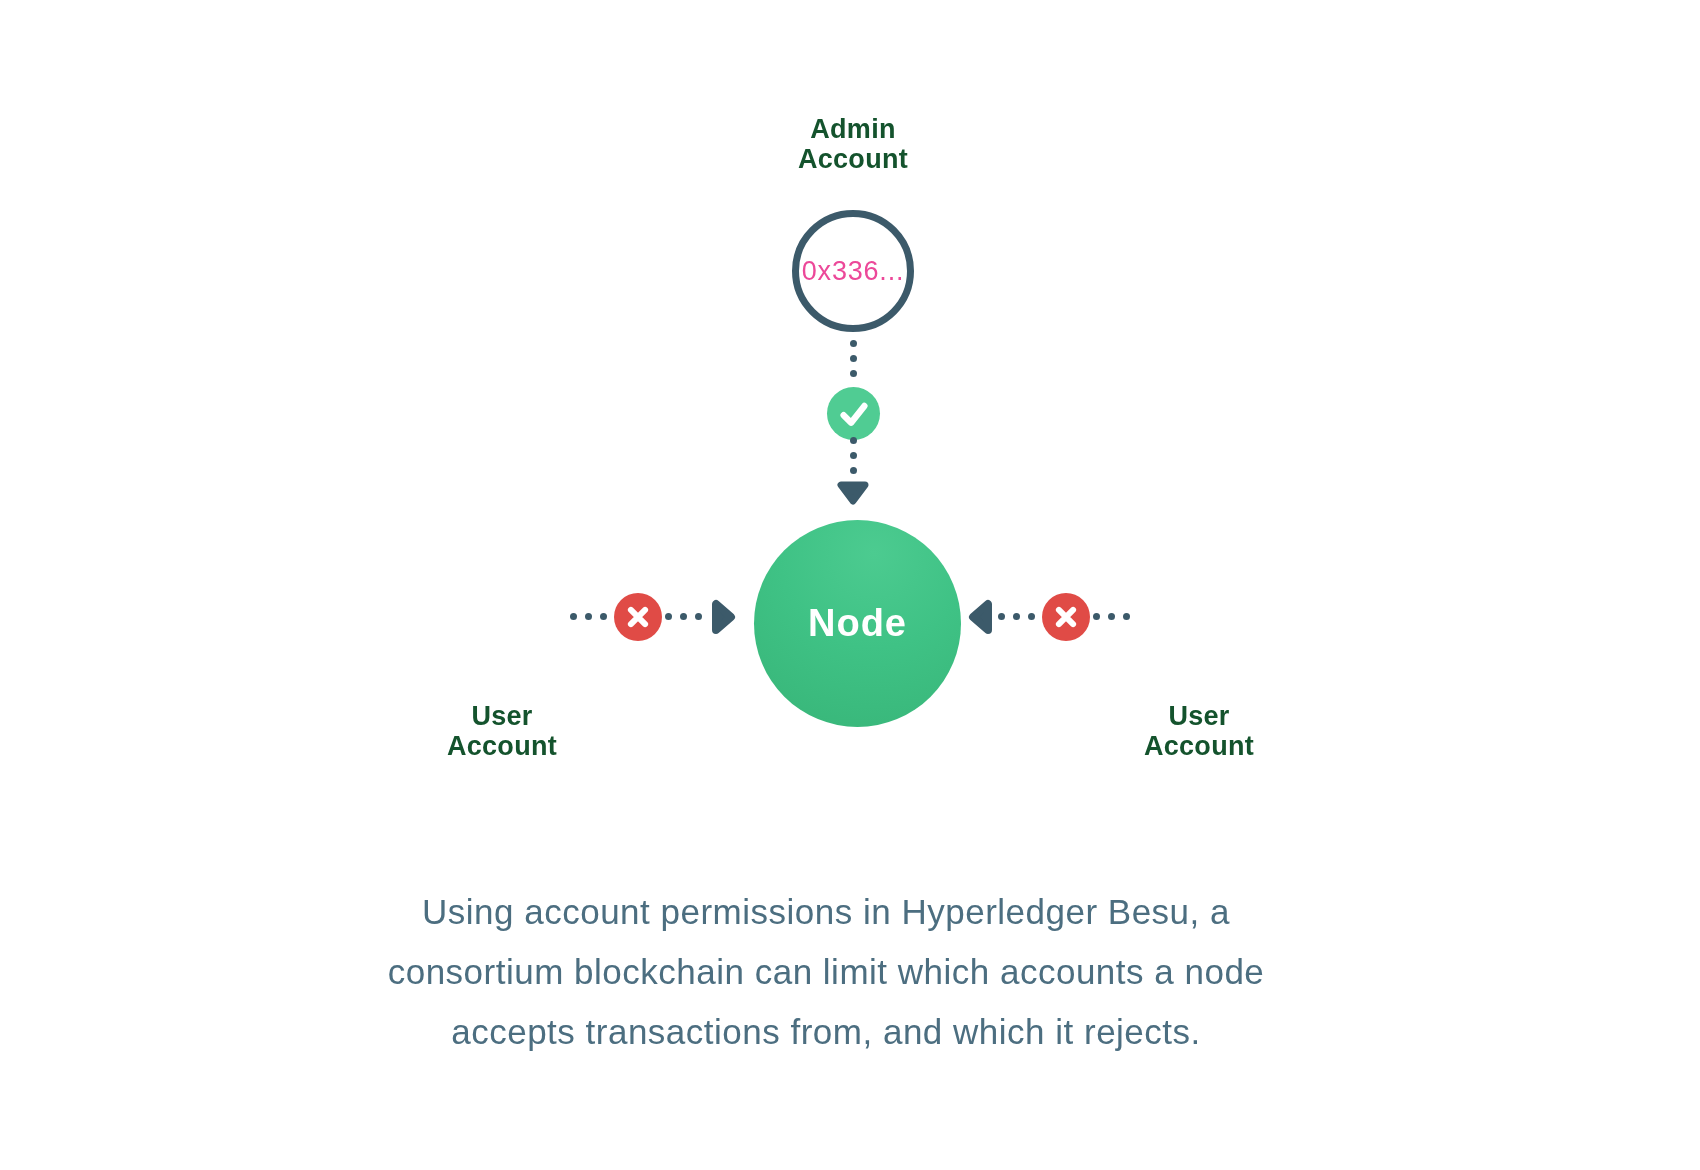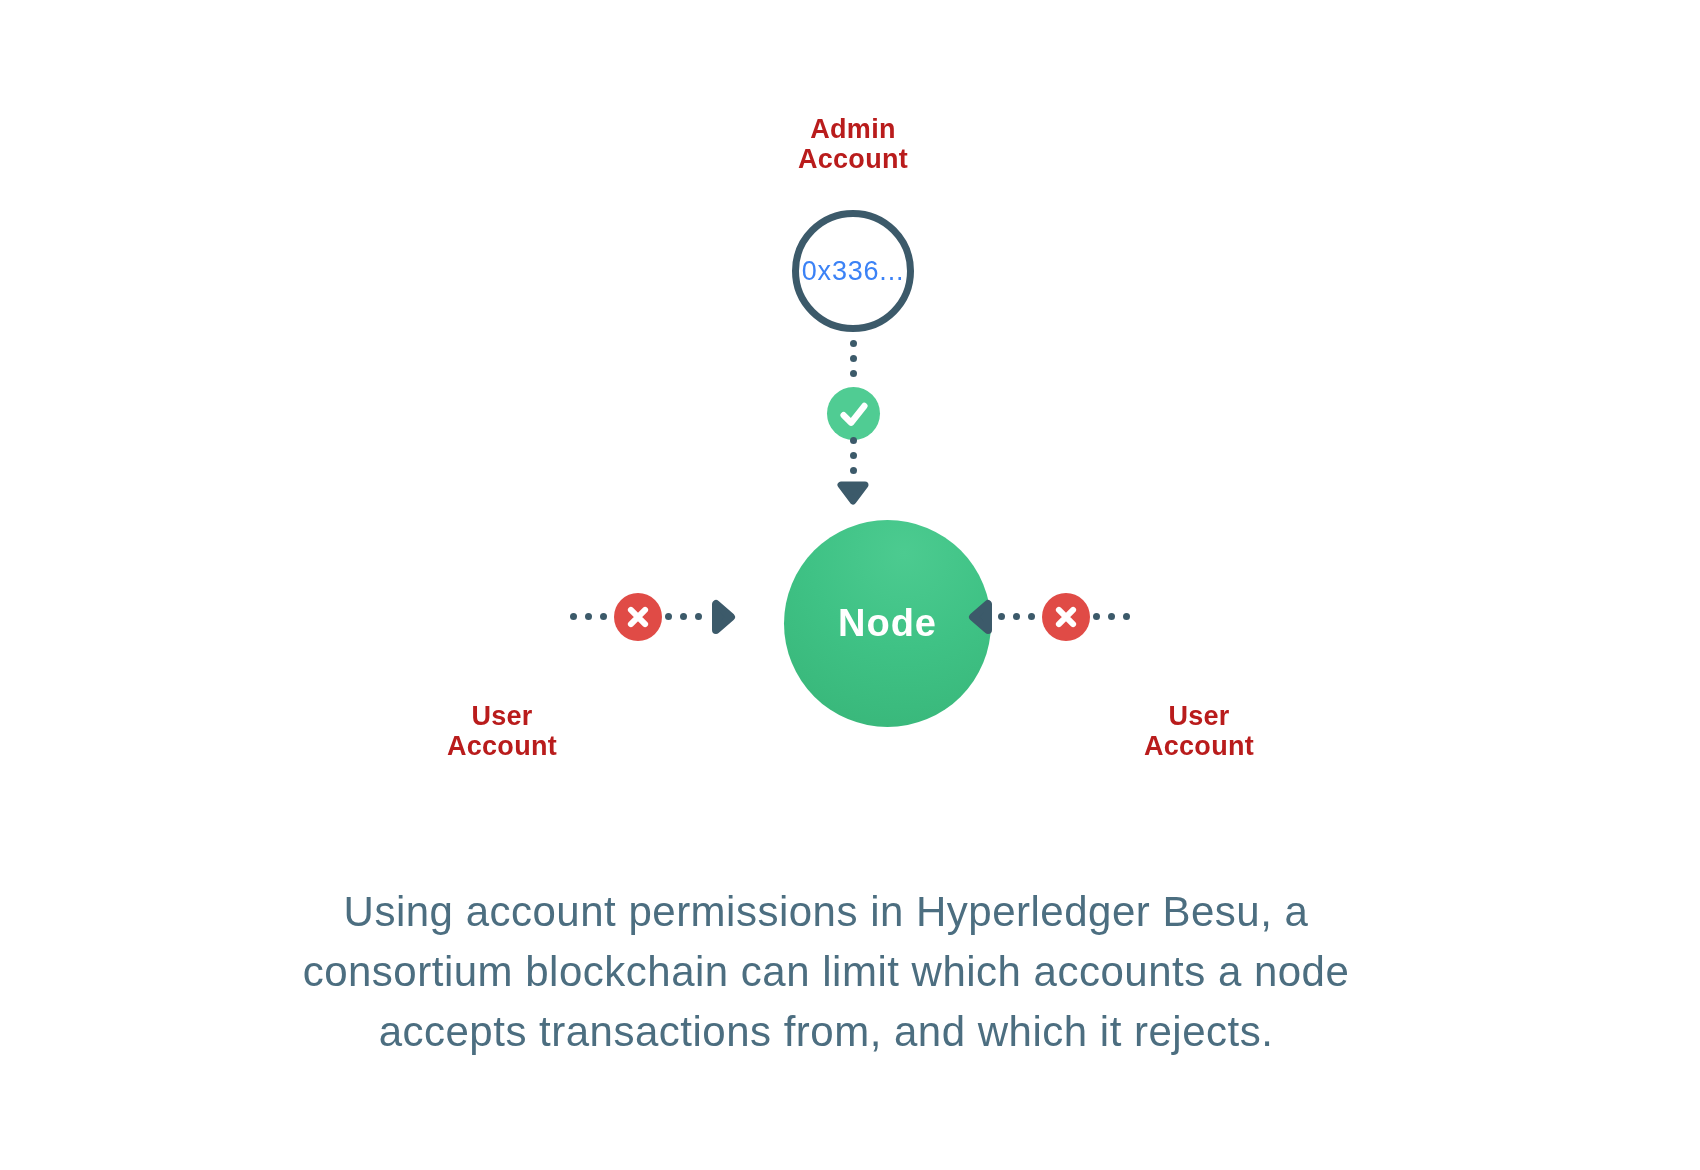--- a/index.html
+++ b/index.html
@@ -11,36 +11,36 @@
     overflow:hidden;
   }
   .abs{position:absolute;}
   
   .acct-label{
     width:300px;
     text-align:center;
     font-size:27px;
     font-weight:700;
     line-height:30px;
-    color:#b91c1c;
+    color:#14532d;
     white-space:pre-line;
     letter-spacing:.3px;
   }
   
   .acct-circle{
     width:122px;height:122px;
     box-sizing:border-box;
     border:7px solid #3C5A6A;
     border-radius:50%;
     background:#ffffff;
     display:flex;align-items:center;justify-content:center;
   }
   .address{
     font-size:27px;
-    color:#3b82f6;
+    color:#ec4899;
     letter-spacing:.8px;
     white-space:nowrap;
   }
   
   .node{
     width:207px;height:207px;
     border-radius:50%;
     background:radial-gradient(circle at 58% 16%, #4CCB90 0%, #3FC285 45%, #37B477 100%);
     display:flex;align-items:center;justify-content:center;
   }
@@ -61,21 +61,21 @@
   .badge{
     border-radius:50%;
     display:flex;align-items:center;justify-content:center;
   }
   .badge-check{width:53px;height:53px;background:#50CC93;}
   .badge-x{width:48px;height:48px;background:#E04B46;}
   
   .caption{
     left:0;top:882px;width:1652px;
     text-align:center;
-    font-size:42px;
+    font-size:35px;
     line-height:60px;
     color:#4C6E80;
     white-space:pre-line;
     letter-spacing:.5px;
   }
 </style>
 </head>
 <body>
 
 <div class="canvas">
@@ -102,21 +102,21 @@
   <div class="abs dots-v" style="left:850px;top:437px;">
       <i></i>
       <i></i>
       <i></i>
     </div>
 
   <svg class="abs" style="left:836px;top:481px;" width="34" height="24" viewBox="0 0 34 24" aria-hidden="true">
     <polygon points="5,4 29,4 17,20" fill="#3C5A6A" stroke="#3C5A6A" stroke-width="7" stroke-linejoin="round"></polygon>
   </svg>
 
-  <div class="abs node" style="left:784px;top:520px;">
+  <div class="abs node" style="left:754px;top:520px;">
     <span class="node-label">Node</span>
   </div>
 
   <div class="abs acct-label" style="left:352px;top:701px;">User
 Account</div>
 
   <div class="abs dots-h" style="left:570px;top:613px;">
       <i></i>
       <i></i>
       <i></i>

